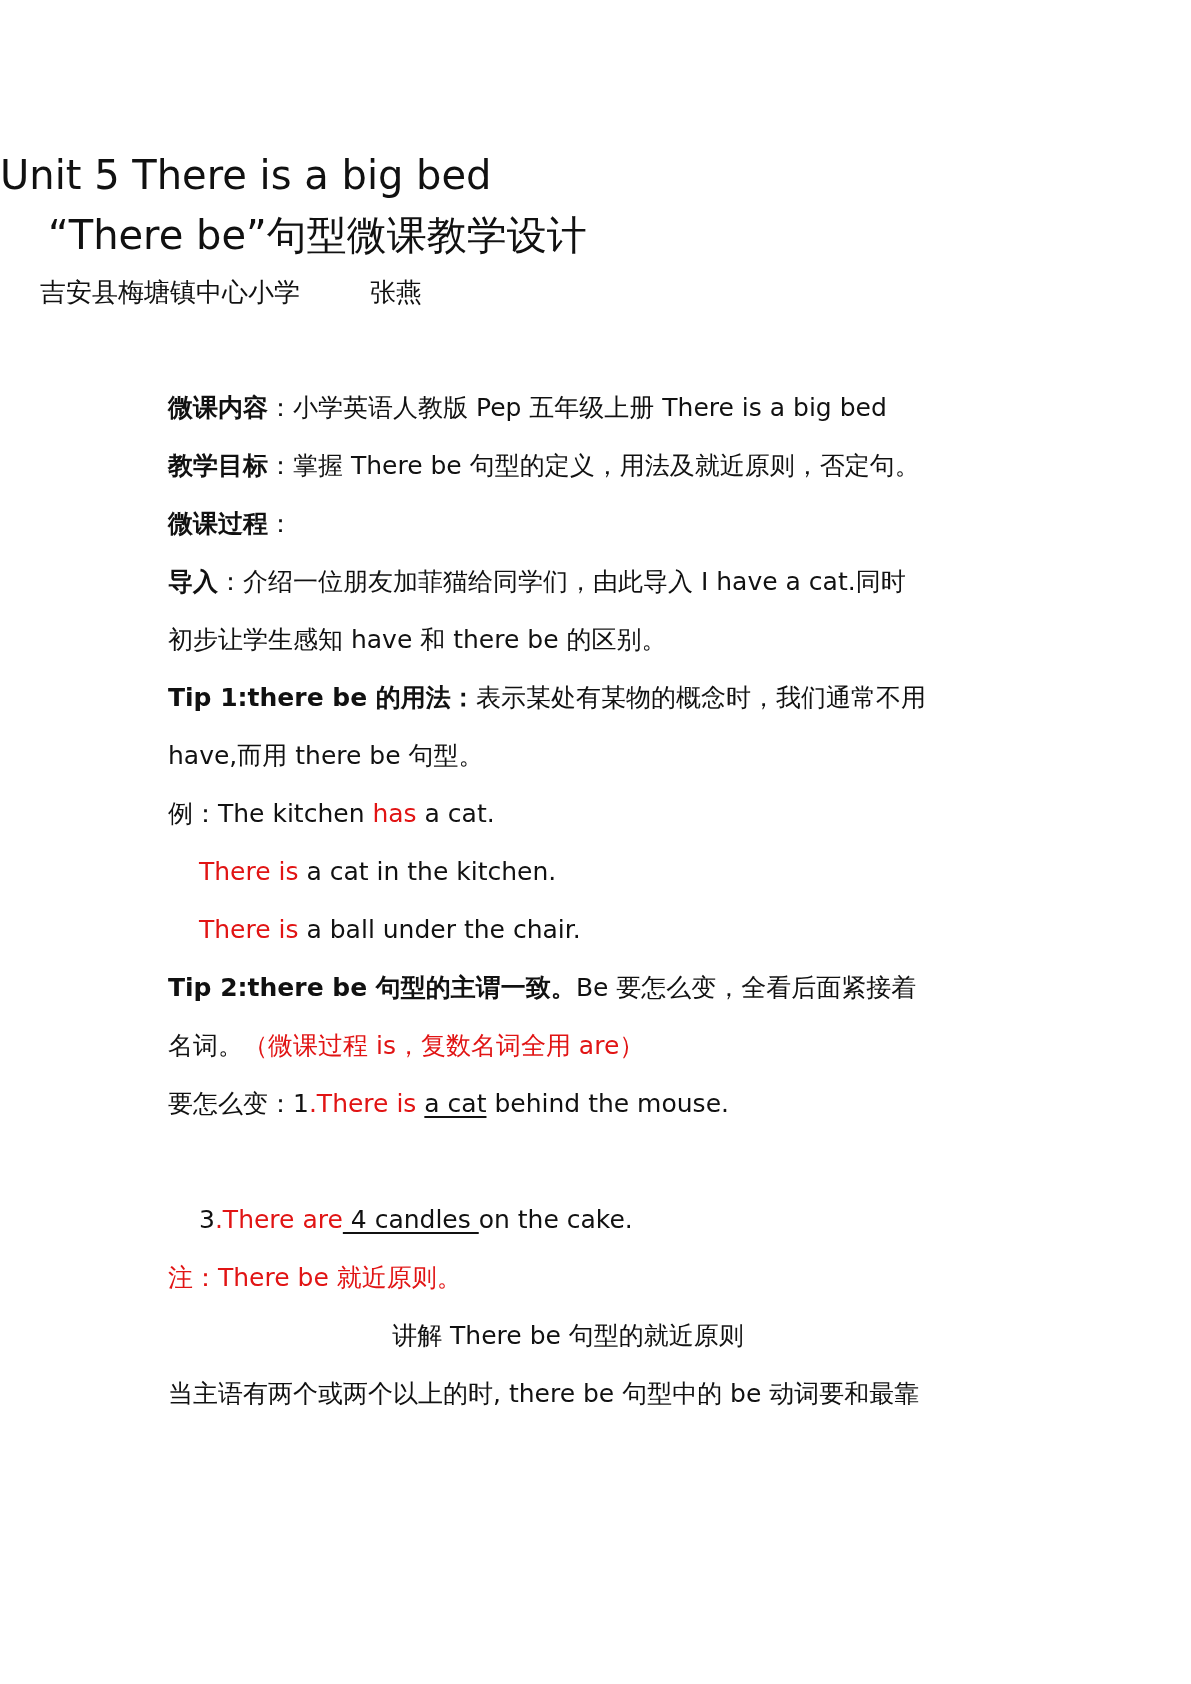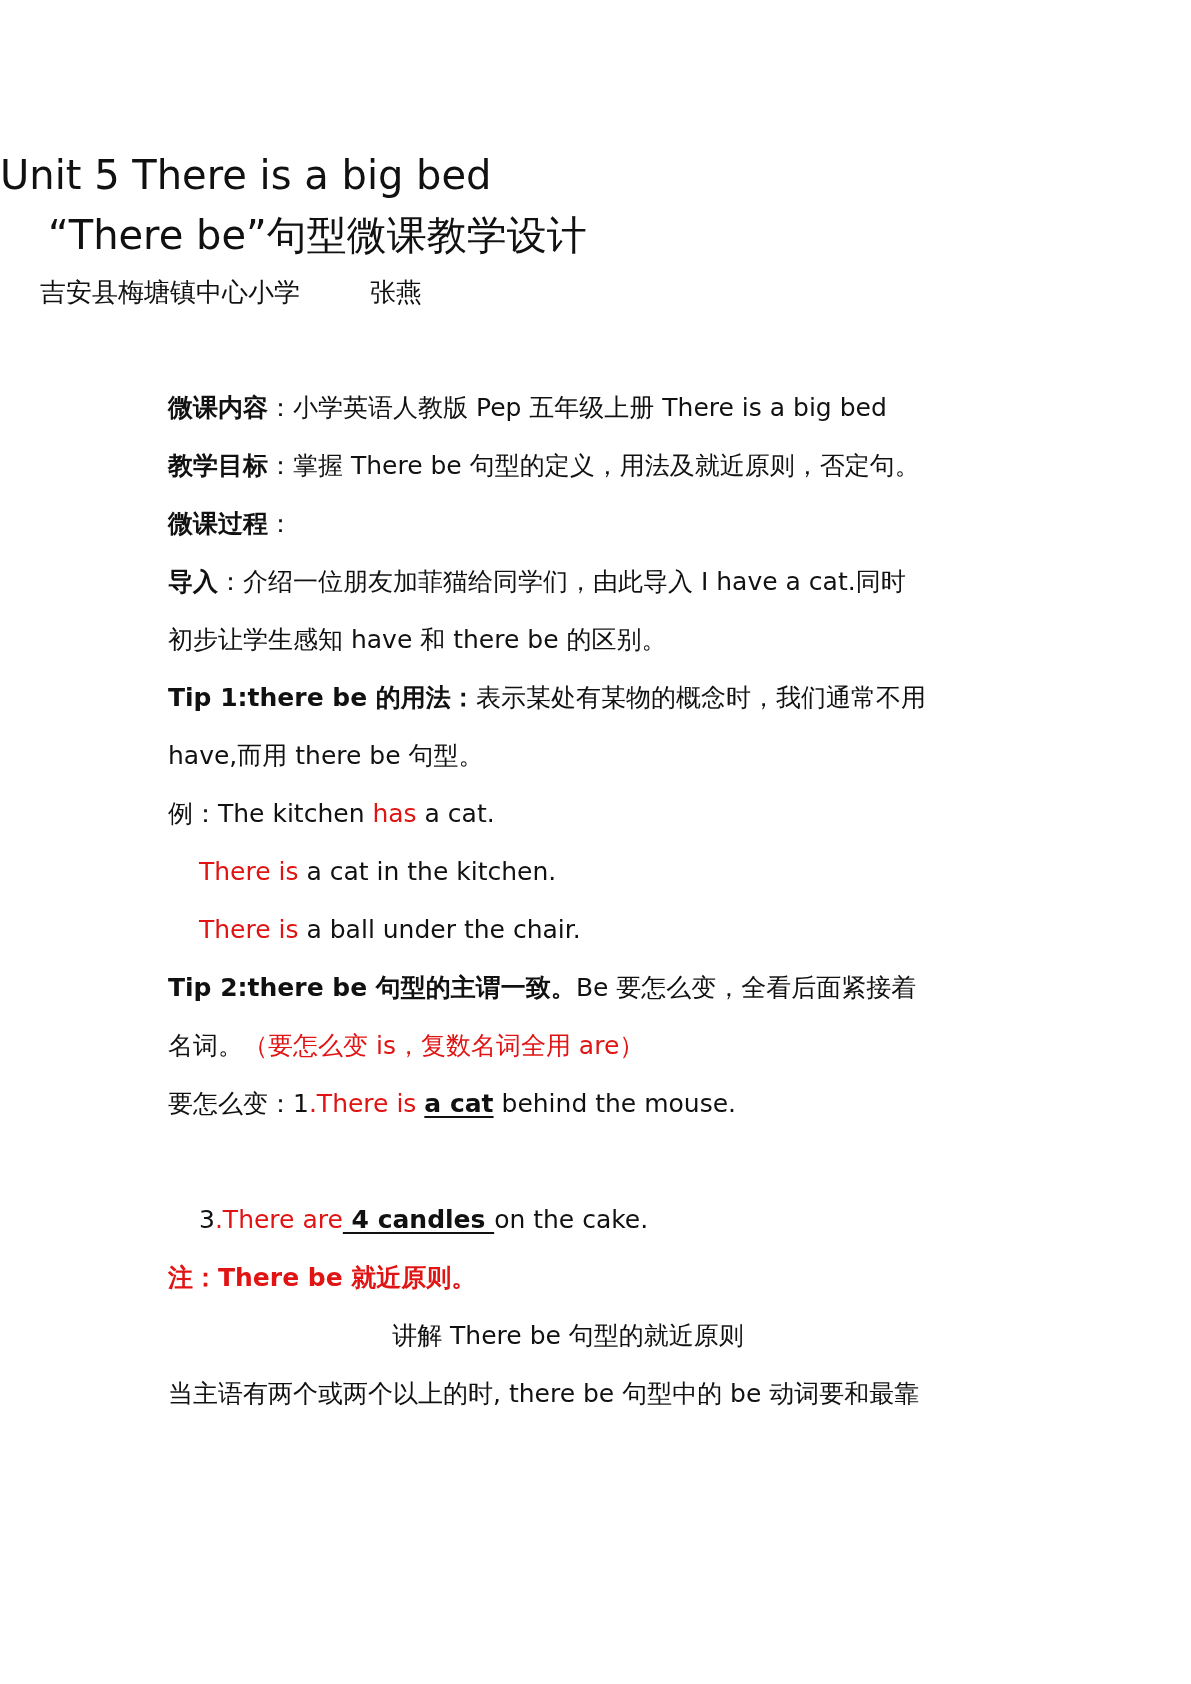--- a/index.html
+++ b/index.html
@@ -66,21 +66,20 @@
     .b {
       font-weight: bold;
     }
     .red {
       color: var(--accent, #e11414);
     }
     .u {
       text-decoration: underline;
       text-underline-offset: 4px;
       text-decoration-thickness: 2px;
-      font-weight: bold;
     }
     .pre {
       white-space: pre;
     }
   </style>
 </head>
 <body>
 
 <div class="page">
 
@@ -120,29 +119,29 @@
     <span>have,而用 there be 句型。</span>
   </div>
   <div class="line pre" style="top:796px;"><span>例：</span><span>The kitchen </span><span class="red">has</span><span> a cat.</span></div>
   <div class="line pre indent" style="top:854px;"><span class="red">There is</span><span> a cat in the kitchen.</span></div>
   <div class="line pre indent" style="top:912px;"><span class="red">There is</span><span> a ball under the chair.</span></div>
 
   <div class="line" style="top:970px;">
     <span class="b">Tip 2:there be 句型的主谓一致。</span><span>Be 要怎么变，全看后面紧接着</span>
   </div>
   <div class="line" style="top:1028px;">
-    <span>名词。</span><span class="red">（要怎么变 is，复数名词全用 are）</span>
+    <span>名词。</span><span class="red">（微课过程 is，复数名词全用 are）</span>
   </div>
 
   <div class="line pre" style="top:1086px;"><span>要怎么变：</span><span>1</span><span class="red">.</span><span class="red">There is</span><span> </span><span class="u">a cat</span><span> behind the mouse.</span></div>
 
 
   <div class="line pre indent" style="top:1202px;"><span>3</span><span class="red">.</span><span class="red">There are</span><span></span><span class="u"> 4 candles </span><span>on the cake.</span></div>
 
-  <div class="line red" style="top:1260px;font-weight:bold;">
+  <div class="line red" style="top:1260px;">
     <span>注：There be 就近原则。</span>
   </div>
 
   <div class="line" style="top:1318px;text-align:center;">
     <span>讲解 There be 句型的就近原则</span>
   </div>
   <div class="line" style="top:1376px;">
     <span>当主语有两个或两个以上的时, there be 句型中的 be 动词要和最靠</span>
   </div>
 

